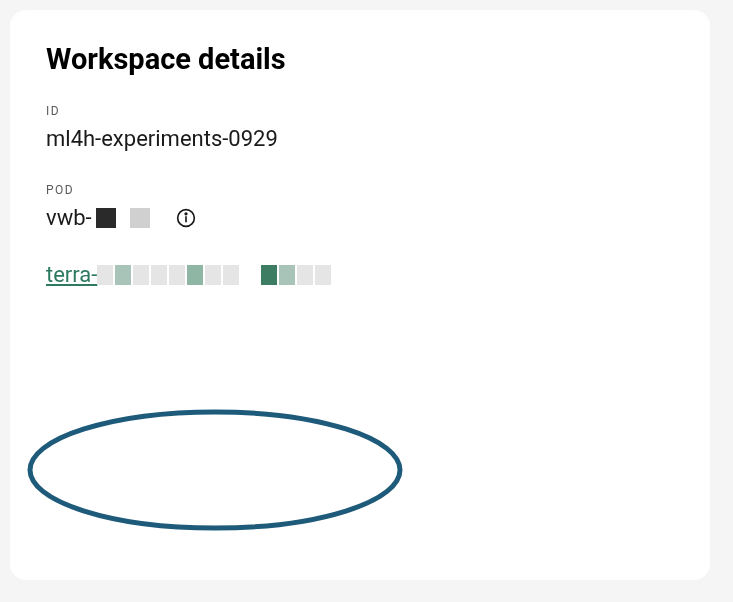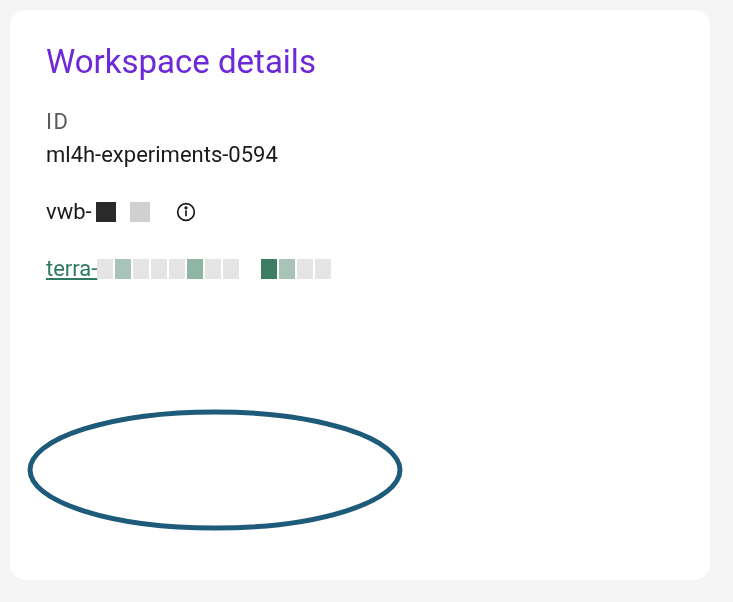--- a/index.html
+++ b/index.html
@@ -16,30 +16,30 @@
     }
     .card {
       background: #ffffff;
       border-radius: 16px;
       padding: 32px 36px;
       width: 700px;
       height: 570px;
       position: relative;
     }
     .card-title {
-      font-size: 33px;
-      font-weight: 400;
-      color: #6d28d9;
+      font-size: 29px;
+      font-weight: 700;
+      color: #000000;
       margin-bottom: 28px;
     }
     .field {
       margin-bottom: 32px;
     }
     .field-label {
-      font-size: 22px;
+      font-size: 12px;
       font-weight: 400;
       color: #5a5a5a;
       letter-spacing: 1.5px;
       text-transform: uppercase;
       margin-bottom: 8px;
     }
     .field-value {
       font-size: 22px;
       font-weight: 400;
       color: #1a1a1a;
@@ -110,25 +110,26 @@
     }
   </style>
 </head>
 <body>
 
 <div class="card">
   <h2 class="card-title">Workspace details</h2>
 
   <div class="field">
     <div class="field-label">ID</div>
-    <div class="field-value">ml4h-experiments-0594</div>
+    <div class="field-value">ml4h-experiments-0929</div>
   </div>
 
 
   <div class="field">
+    <div class="field-label">POD</div>
     <div class="field-value">
       <span style="margin-right:-4px;">vwb-</span>
       <span class="redacted redacted-1"></span>
       <span class="redacted redacted-2"></span>
       <span class="info-icon" style="margin-left:18px;">
         <svg viewBox="0 0 24 24" fill="none" stroke="#1a1a1a" stroke-width="2">
           <circle cx="12" cy="12" r="10"></circle>
           <line x1="12" y1="10" x2="12" y2="17"></line>
           <circle cx="12" cy="7" r="1" fill="#1a1a1a"></circle>
         </svg>

